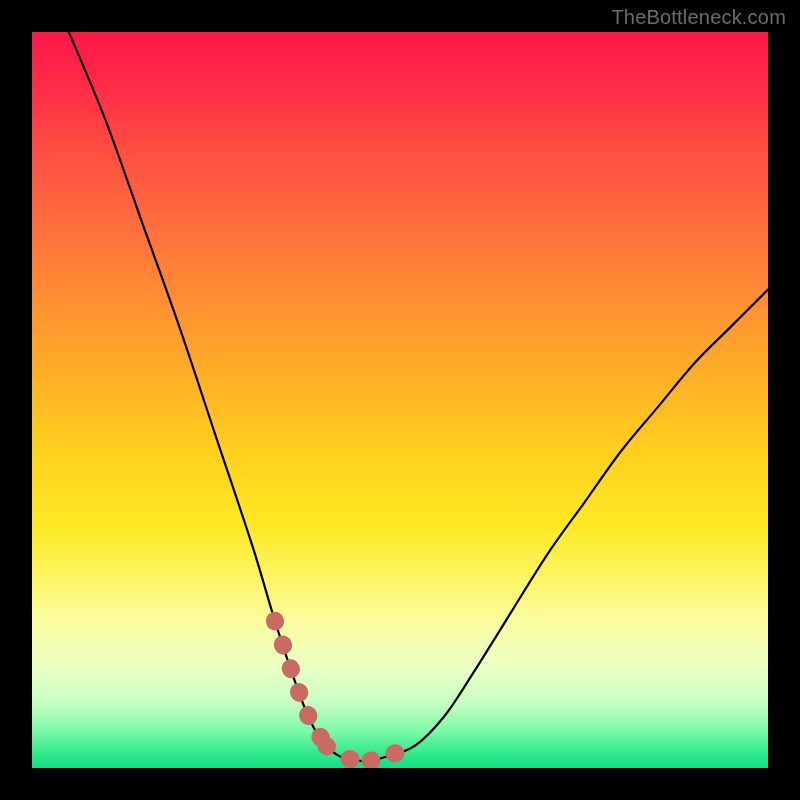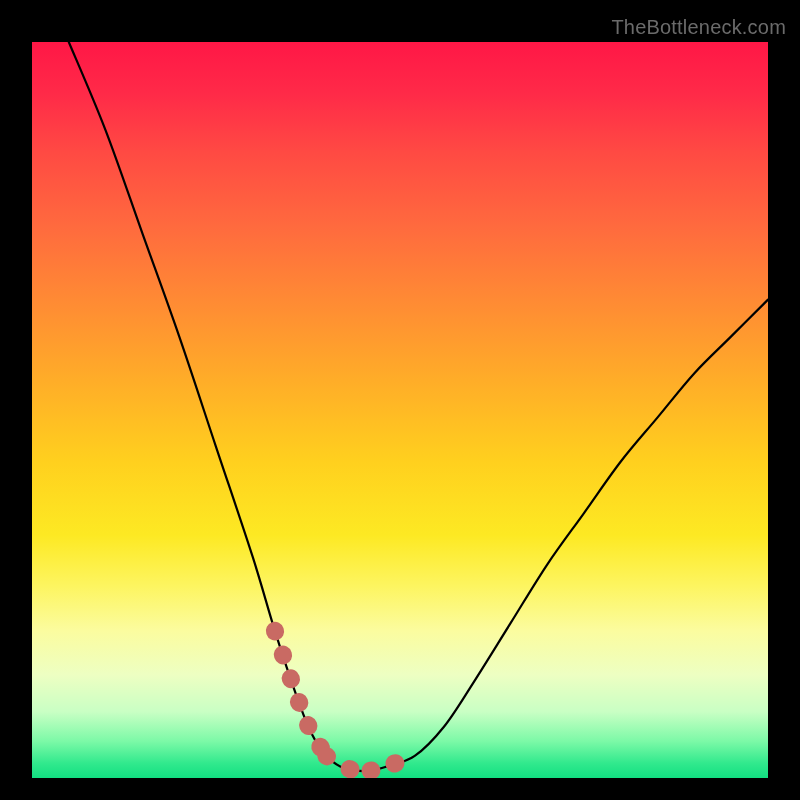--- a/index.html
+++ b/index.html
@@ -6,21 +6,21 @@
     margin: 0;
     padding: 0;
     width: 800px;
     height: 800px;
     background: #000;
     overflow: hidden;
     font-family: Arial, Helvetica, sans-serif;
   }
   .frame {
     position: absolute;
-    top: 10px;
+    top: 0;
     left: 0;
     width: 800px;
     height: 628px;
     background: #000;
   }
   .plot-area {
     position: absolute;
     top: 32px;
     left: 32px;
     width: 736px;

